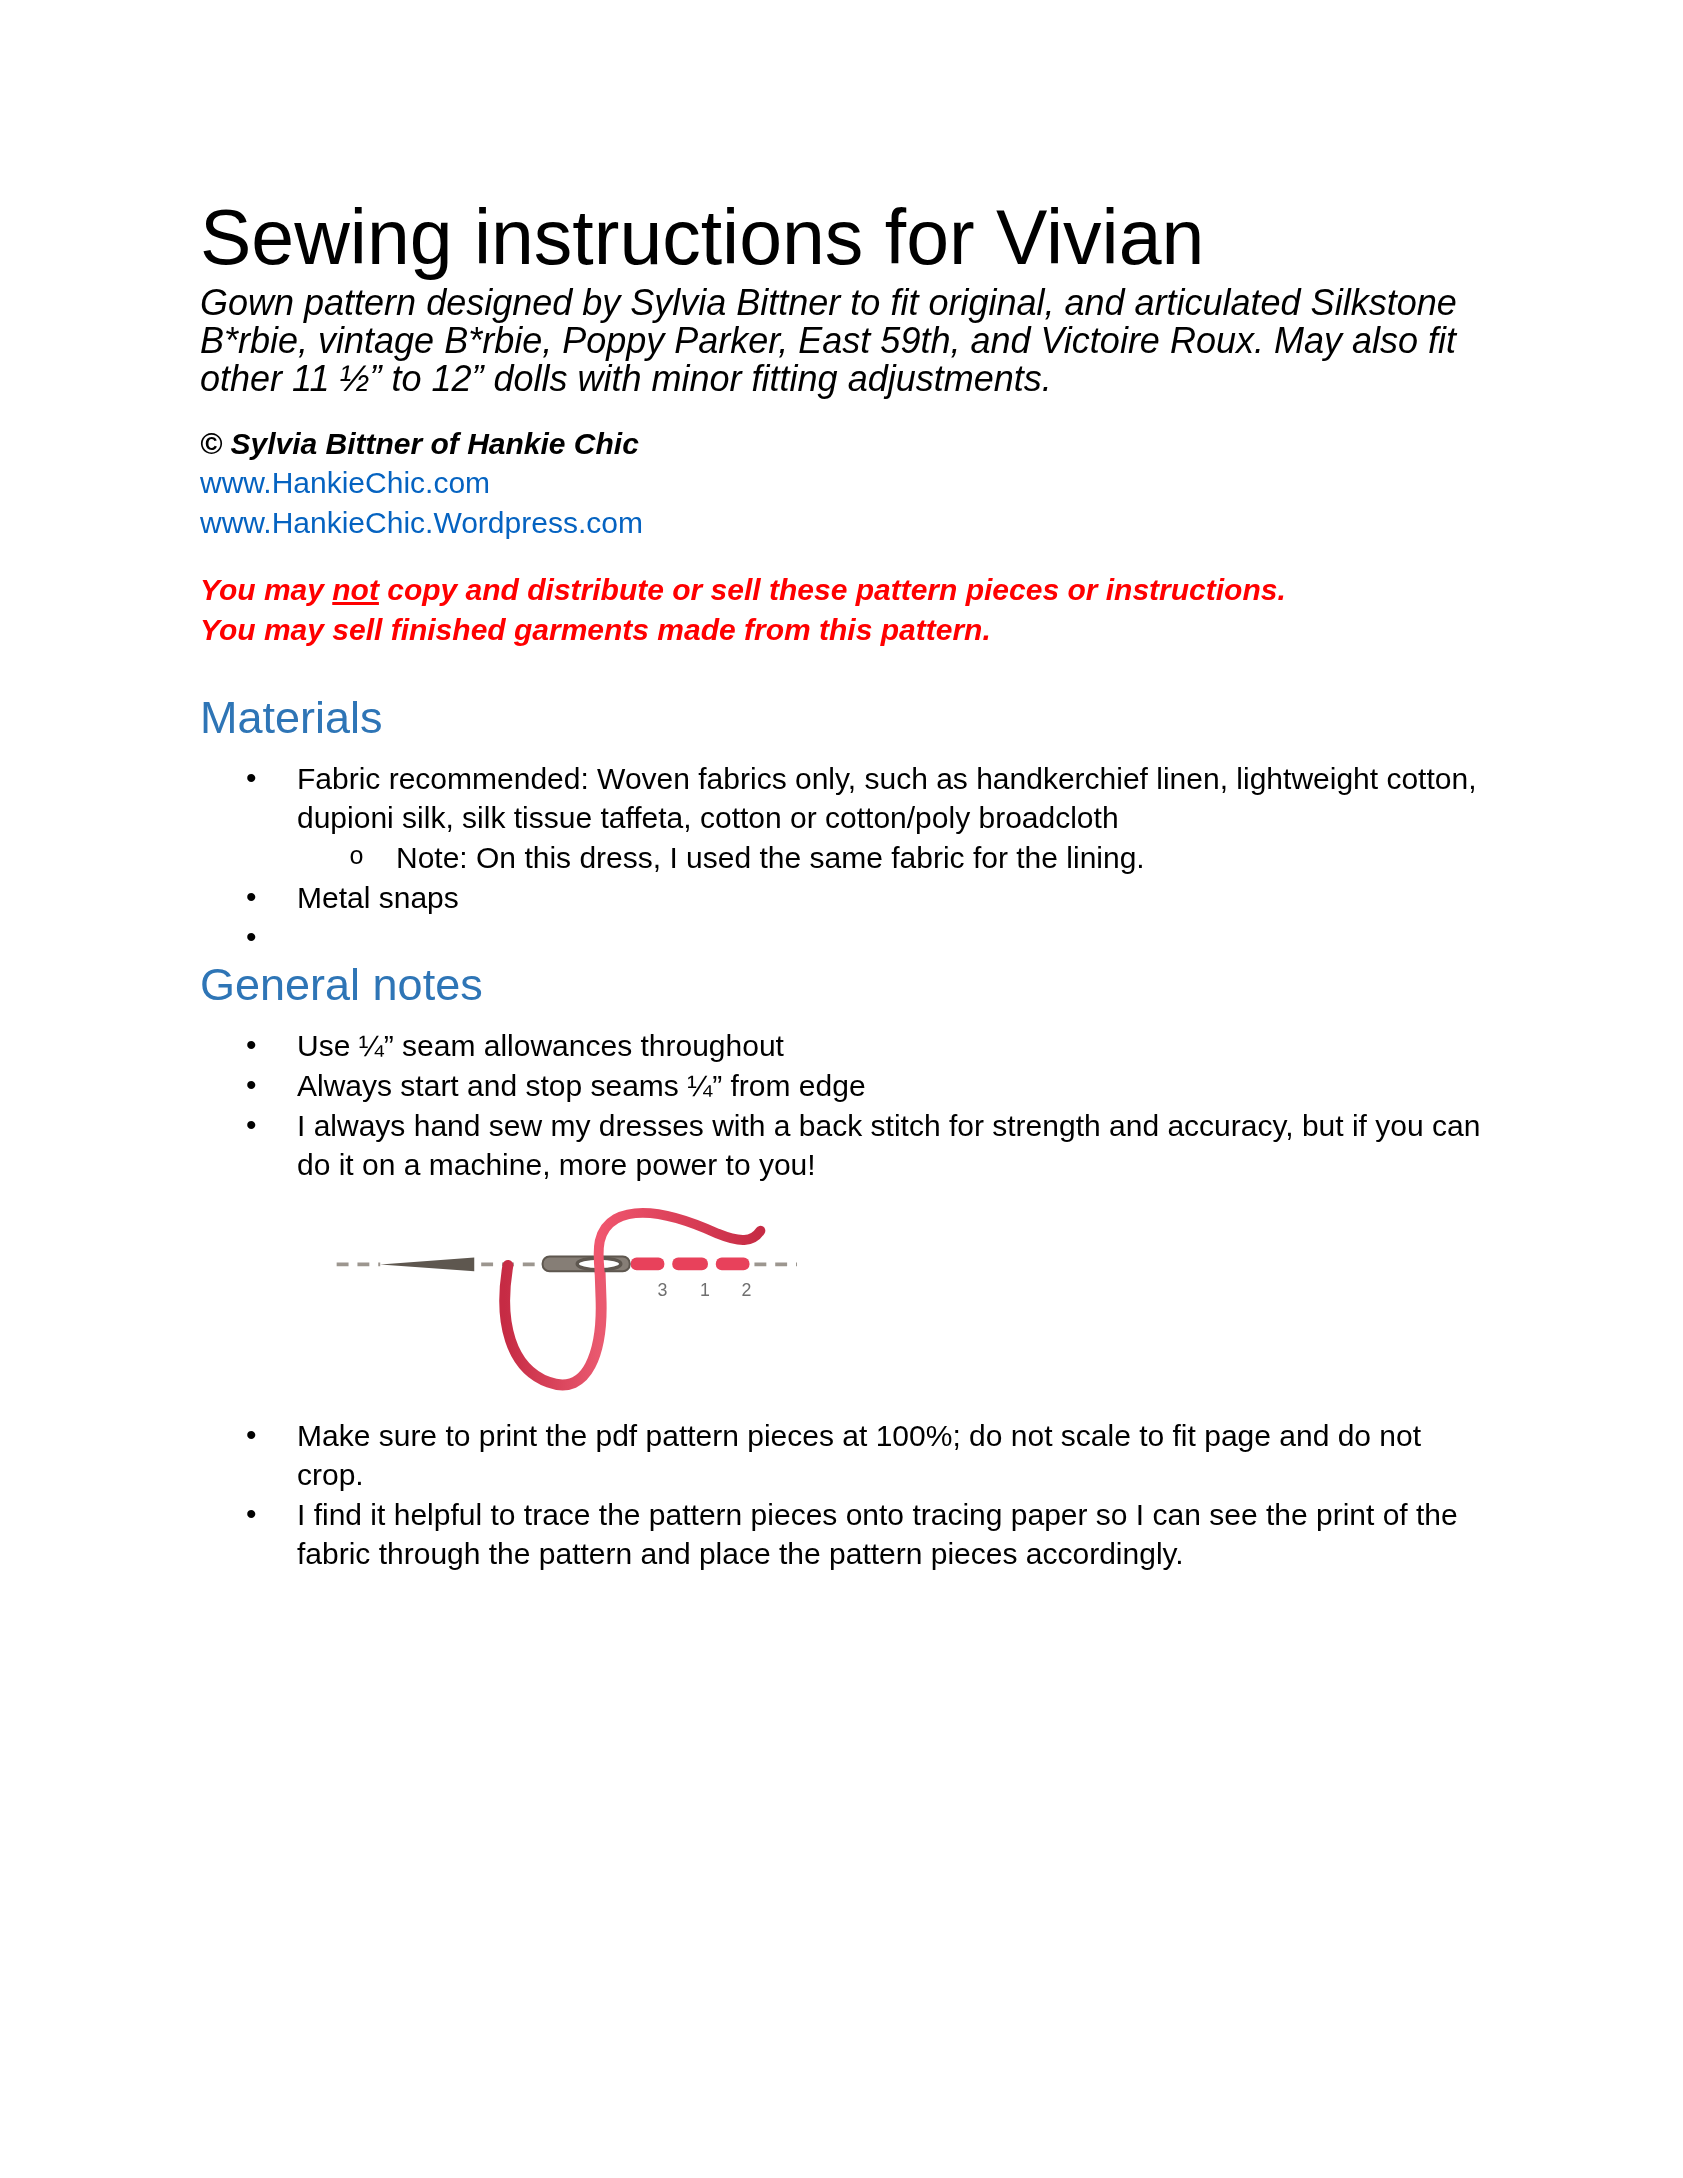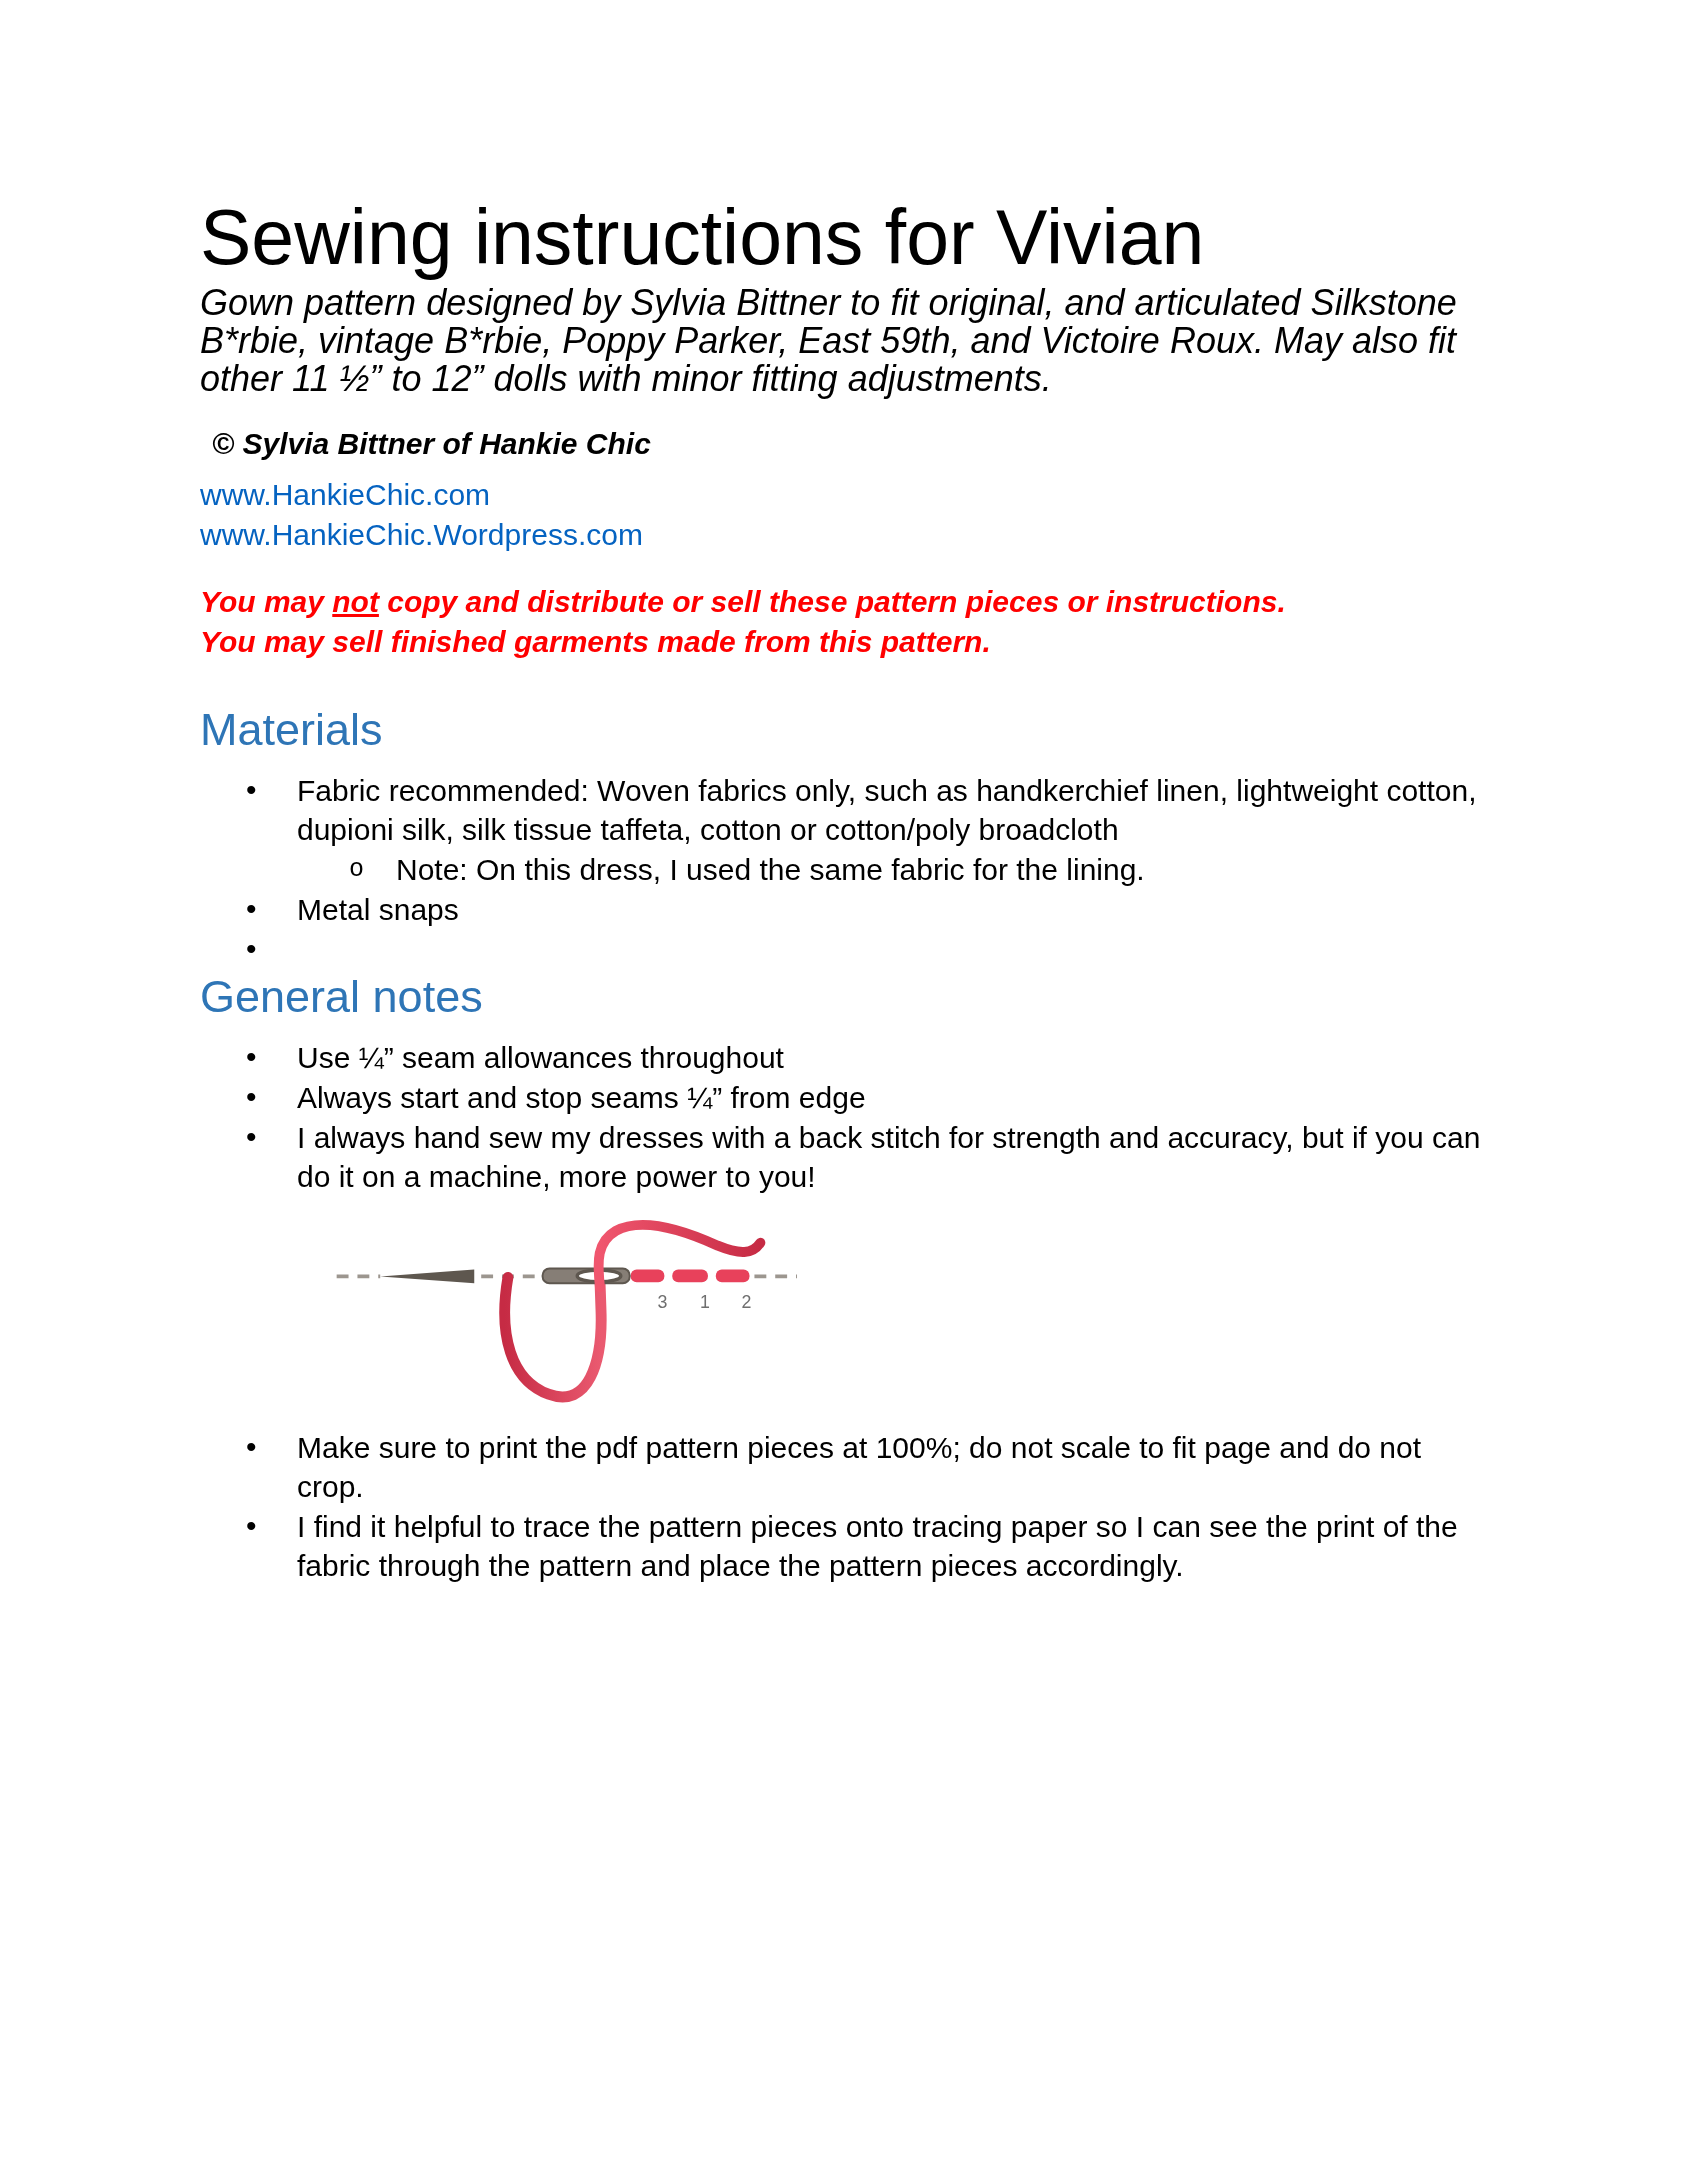--- a/index.html
+++ b/index.html
@@ -23,21 +23,21 @@
     font-weight:400;
     color:#000;
   }
   .intro{
     margin:2px 0 26px 0;
     font-size:36px;
     line-height:38px;
     font-style:italic;
   }
   .copyright{
-    margin:12px;
+    margin:0;
     font-size:30px;
     line-height:39px;
     font-style:italic;
     font-weight:bold;
   }
   .links{display:block;}
   .link{
     display:table;
     color:var(--link-blue,#0563C1);
     font-size:30px;

